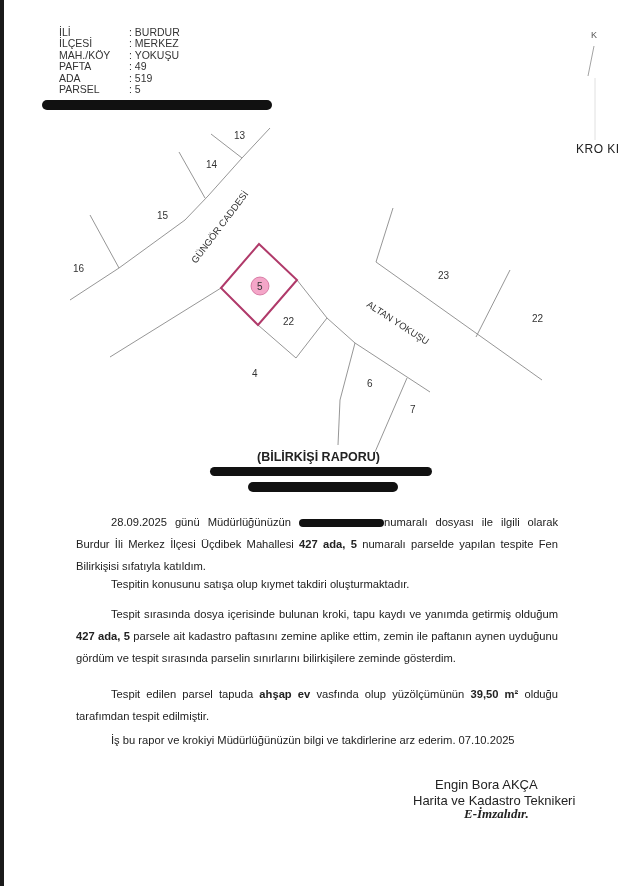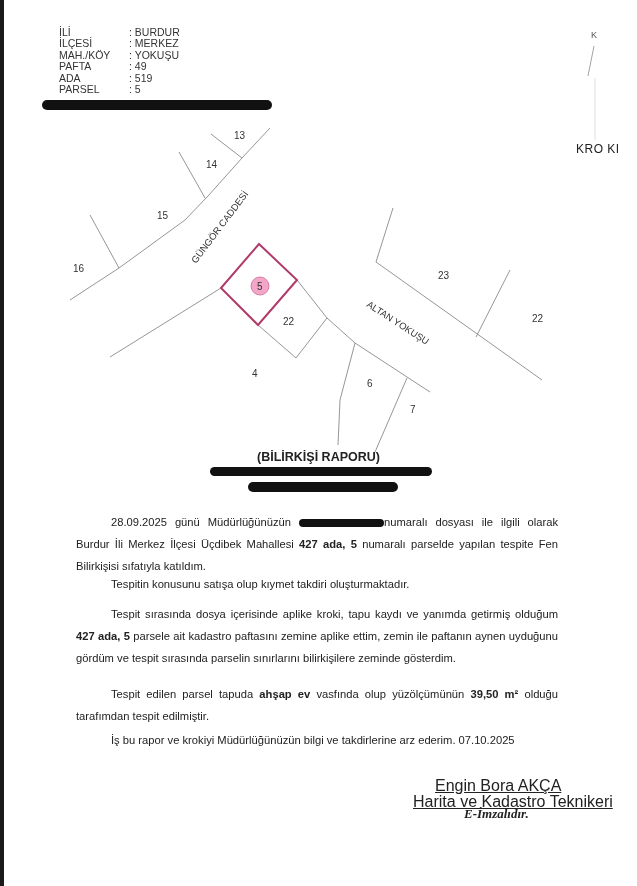--- a/index.html
+++ b/index.html
@@ -11,21 +11,21 @@
   .hk { width:70px; }
   .hv { }
   .redact { position:absolute; background:#111; border-radius:6px; }
   .kroki { position:absolute; left:576px; top:142px; font-size:12px; color:#222; letter-spacing:0.5px; }
   .kroki-k { position:absolute; left:591px; top:30px; font-size:9px; color:#555; }
   svg.map { position:absolute; left:0; top:0; }
   .title { position:absolute; left:0; width:637px; top:450px; text-align:center; font-weight:bold; font-size:12.5px; color:#222; }
   .body-text { position:absolute; left:76px; width:482px; font-size:11.2px; line-height:22px; text-align:justify; color:#222; }
   .body-text p { margin:0; text-indent:35px; }
   .body-text b { font-weight:bold; }
-  .sig { position:absolute; font-size:16px; color:#222;text-decoration:underline; }
+  .sig { position:absolute; font-size:13px; color:#222; }
   .esig { position:absolute; left:428px; top:806px; font-family:"Liberation Serif", serif; font-style:italic; font-weight:bold; font-size:13px; color:#222;margin-left:36px; }
 </style>
 </head>
 <body>
 
 <div class="left-edge"></div>
 
 <div class="header-info">
   <div class="hrow">
       <span class="hk">İLİ</span>
@@ -106,21 +106,21 @@
 
 <div class="body-text" style="top:511px;">
   <p><span>28.09.2025 günü Müdürlüğünüzün</span> <span class="redact" style="position:relative;display:inline-block;width:85px;height:8px;vertical-align:middle;"></span><span>numaralı dosyası ile ilgili olarak Burdur İli Merkez İlçesi Üçdibek Mahallesi</span> <b>427 ada, 5</b> <span>numaralı parselde yapılan tespite Fen Bilirkişisi sıfatıyla katıldım.</span></p>
 </div>
 
 <div class="body-text" style="top:573px;">
   <p>Tespitin konusunu satışa olup kıymet takdiri oluşturmaktadır.</p>
 </div>
 
 <div class="body-text" style="top:603px;">
-  <p><span>Tespit sırasında dosya içerisinde aplike kroki, tapu kaydı ve yanımda getirmiş olduğum</span> <b>427 ada, 5</b> <span>parsele ait kadastro paftasını zemine aplike ettim, zemin ile paftanın aynen uyduğunu gördüm ve tespit sırasında parselin sınırlarını bilirkişilere zeminde gösterdim.</span></p>
+  <p><span>Tespit sırasında dosya içerisinde bulunan kroki, tapu kaydı ve yanımda getirmiş olduğum</span> <b>427 ada, 5</b> <span>parsele ait kadastro paftasını zemine aplike ettim, zemin ile paftanın aynen uyduğunu gördüm ve tespit sırasında parselin sınırlarını bilirkişilere zeminde gösterdim.</span></p>
 </div>
 
 <div class="body-text" style="top:683px;">
   <p><span>Tespit edilen parsel tapuda</span> <b>ahşap ev</b> <span>vasfında olup yüzölçümünün</span> <b>39,50 m²</b> <span>olduğu tarafımdan tespit edilmiştir.</span></p>
 </div>
 
 <div class="body-text" style="top:729px;">
   <p>İş bu rapor ve krokiyi Müdürlüğünüzün bilgi ve takdirlerine arz ederim. 07.10.2025</p>
 </div>
 

